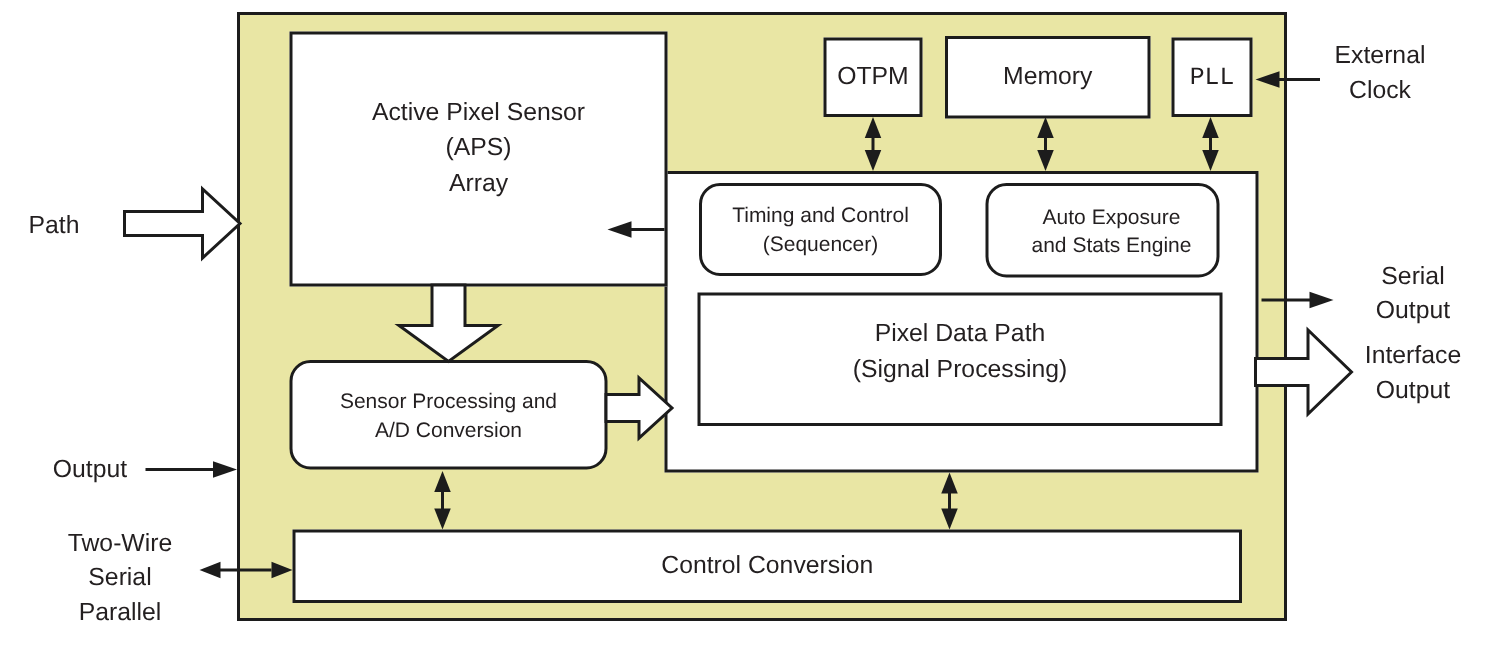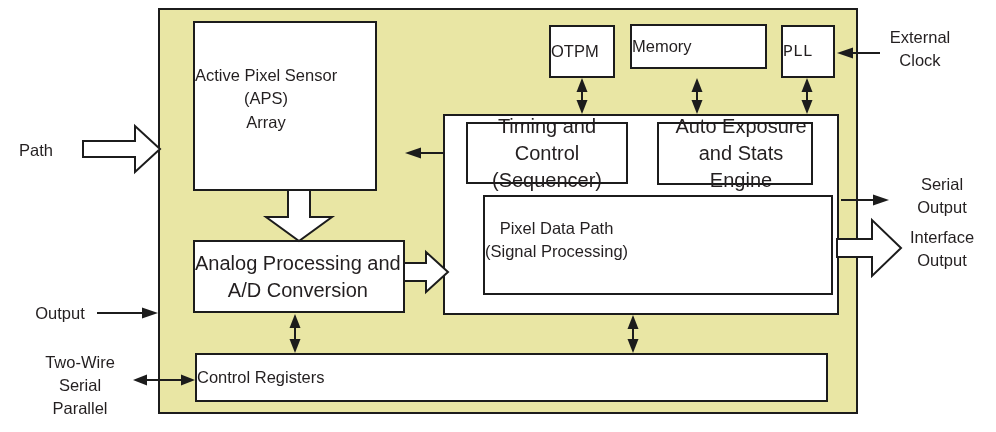--- a/index.html
+++ b/index.html
@@ -18,26 +18,26 @@
     background: #e9e6a4;
     border: 2.5px solid #1c1c1c;
   }
   .box {
     position: absolute;
     box-sizing: border-box;
     background: #ffffff;
     border: 2px solid #1c1c1c;
     display: flex;
     align-items: center;
-    justify-content: flex-start;
+    justify-content: center;
     text-align: center;
     white-space: pre-line;
   }
   .fs-lg { font-size: 16.5px; line-height: 1.4; }
-  .fs-sm { font-size: 20px;   line-height: 1.35; }
+  .fs-sm { font-size: 14px;   line-height: 1.35; border-radius: 14px; }
   .outlabel {
     position: absolute;
     text-align: center;
     white-space: pre-line;
     font-size: 16.5px;
     line-height: 1.38;
   }
   svg.arrows {
     position: absolute;
     left: 0; top: 0;
@@ -51,60 +51,60 @@
 </style>
 </head>
 <body>
 
 <div class="stage">
 
   <div class="chip" style="left:158px; top:8px; width:700px; height:406px;"></div>
 
   <div class="box" style="left:443px; top:114px; width:396px; height:201px;"></div>
 
-  <div class="box fs-lg" style="left:193px; top:21px; width:184px; height:170px; padding-bottom:14px;">
+  <div class="box fs-lg" style="left:193px; top:21px; width:252px; height:170px; padding-bottom:14px;">
     <span>Active Pixel Sensor
 (APS)
 Array</span>
   </div>
 
   <div class="box fs-lg" style="left:549px; top:25px; width:66px; height:53px;">
     <span>OTPM</span>
   </div>
 
-  <div class="box fs-lg" style="left:630px; top:24px; width:137px; height:45px;">
+  <div class="box fs-lg" style="left:630px; top:24px; width:137px; height:55px;">
     <span>Memory</span>
   </div>
 
   <div class="box fs-lg" style="left:781px; top:25px; width:54px; height:53px;font-family:Liberation Mono, monospace;">
     <span>PLL</span>
   </div>
 
   <div class="box fs-sm" style="left:466px; top:122px; width:162px; height:62px;">
     <span>Timing and Control
 (Sequencer)</span>
   </div>
 
   <div class="box fs-sm" style="left:657px; top:122px; width:156px; height:63px;padding-left:12px;">
     <span>Auto Exposure
 and Stats Engine</span>
   </div>
 
-  <div class="box fs-lg" style="left:483px; top:195px; width:350px; height:100px; padding-bottom:10px;">
+  <div class="box fs-lg" style="left:465px; top:195px; width:350px; height:89px; padding-bottom:10px;">
     <span>Pixel Data Path
 (Signal Processing)</span>
   </div>
 
   <div class="box fs-sm" style="left:193px; top:240px; width:212px; height:73px;">
-    <span>Analog Processing and
+    <span>Sensor Processing and
 A/D Conversion</span>
   </div>
 
   <div class="box fs-lg" style="left:195px; top:353px; width:633px; height:49px;">
-    <span>Control Registers</span>
+    <span>Control Conversion</span>
   </div>
 
   <div class="outlabel" style="left:0px; top:139px; width:72px;">Path</div>
 
   <div class="outlabel" style="left:16px; top:302px; width:88px;">Output</div>
 
   <div class="outlabel" style="left:28px; top:351px; width:104px;">Two-Wire
 Serial
 Parallel</div>
 

